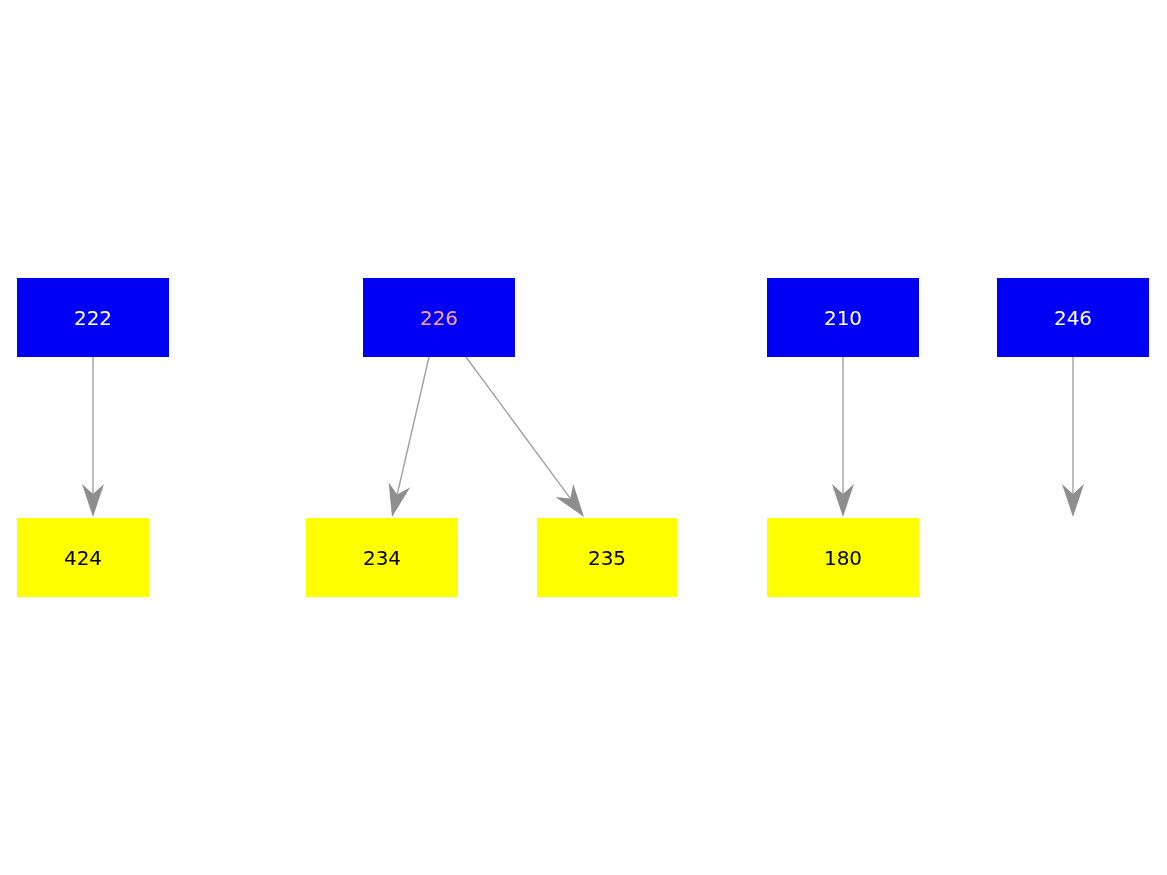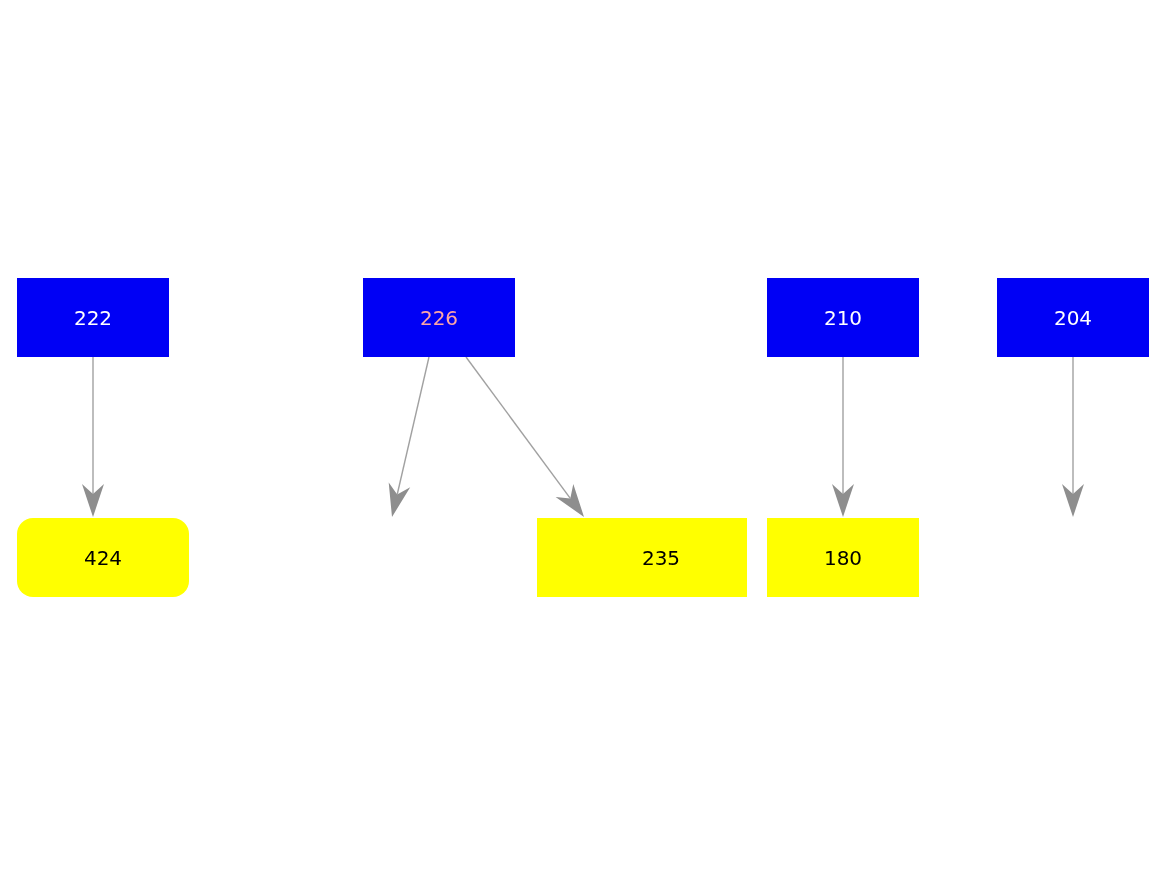--- a/index.html
+++ b/index.html
@@ -56,18 +56,19 @@
     </g>
     <g class="edge">
       <line x1="1073" y1="357" x2="1073" y2="493.9" stroke="#a1a1a1" stroke-width="1.4"></line>
       <polygon points="1073.0,517.0 1062.0,484.0 1073.0,493.9 1084.0,484.0" fill="#8e8e8e"></polygon>
     </g>
   </svg>
 
   <div class="node" style="left: 17px; top: 278px; width: 152px; height: 79px; background: rgb(0, 0, 245); color: rgb(255, 255, 255);">222</div>
   <div class="node" style="left: 363px; top: 278px; width: 152px; height: 79px; background: rgb(0, 0, 245); color: #fca5a5;">226</div>
   <div class="node" style="left: 767px; top: 278px; width: 152px; height: 79px; background: rgb(0, 0, 245); color: rgb(255, 255, 255);">210</div>
-  <div class="node" style="left: 997px; top: 278px; width: 152px; height: 79px; background: rgb(0, 0, 245); color: rgb(255, 255, 255);">204</div>
-  <div class="node" style="left: 17px; top: 518px; width: 172px; height: 79px; background: rgb(255, 255, 0); color: rgb(0, 0, 0); border-radius: 16px;">424</div>
-  <div class="node" style="left: 537px; top: 518px; width: 172px; height: 79px; background: rgb(255, 255, 0); color: rgb(0, 0, 0); padding-left: 38px;">235</div>
+  <div class="node" style="left: 997px; top: 278px; width: 152px; height: 79px; background: rgb(0, 0, 245); color: rgb(255, 255, 255);">246</div>
+  <div class="node" style="left: 17px; top: 518px; width: 132px; height: 79px; background: rgb(255, 255, 0); color: rgb(0, 0, 0);">424</div>
+  <div class="node" style="left: 306px; top: 518px; width: 152px; height: 79px; background: rgb(255, 255, 0); color: rgb(0, 0, 0);">234</div>
+  <div class="node" style="left: 537px; top: 518px; width: 140px; height: 79px; background: rgb(255, 255, 0); color: rgb(0, 0, 0);">235</div>
   <div class="node" style="left: 767px; top: 518px; width: 152px; height: 79px; background: rgb(255, 255, 0); color: rgb(0, 0, 0);">180</div>
 
 </div>
 
 </body></html>

